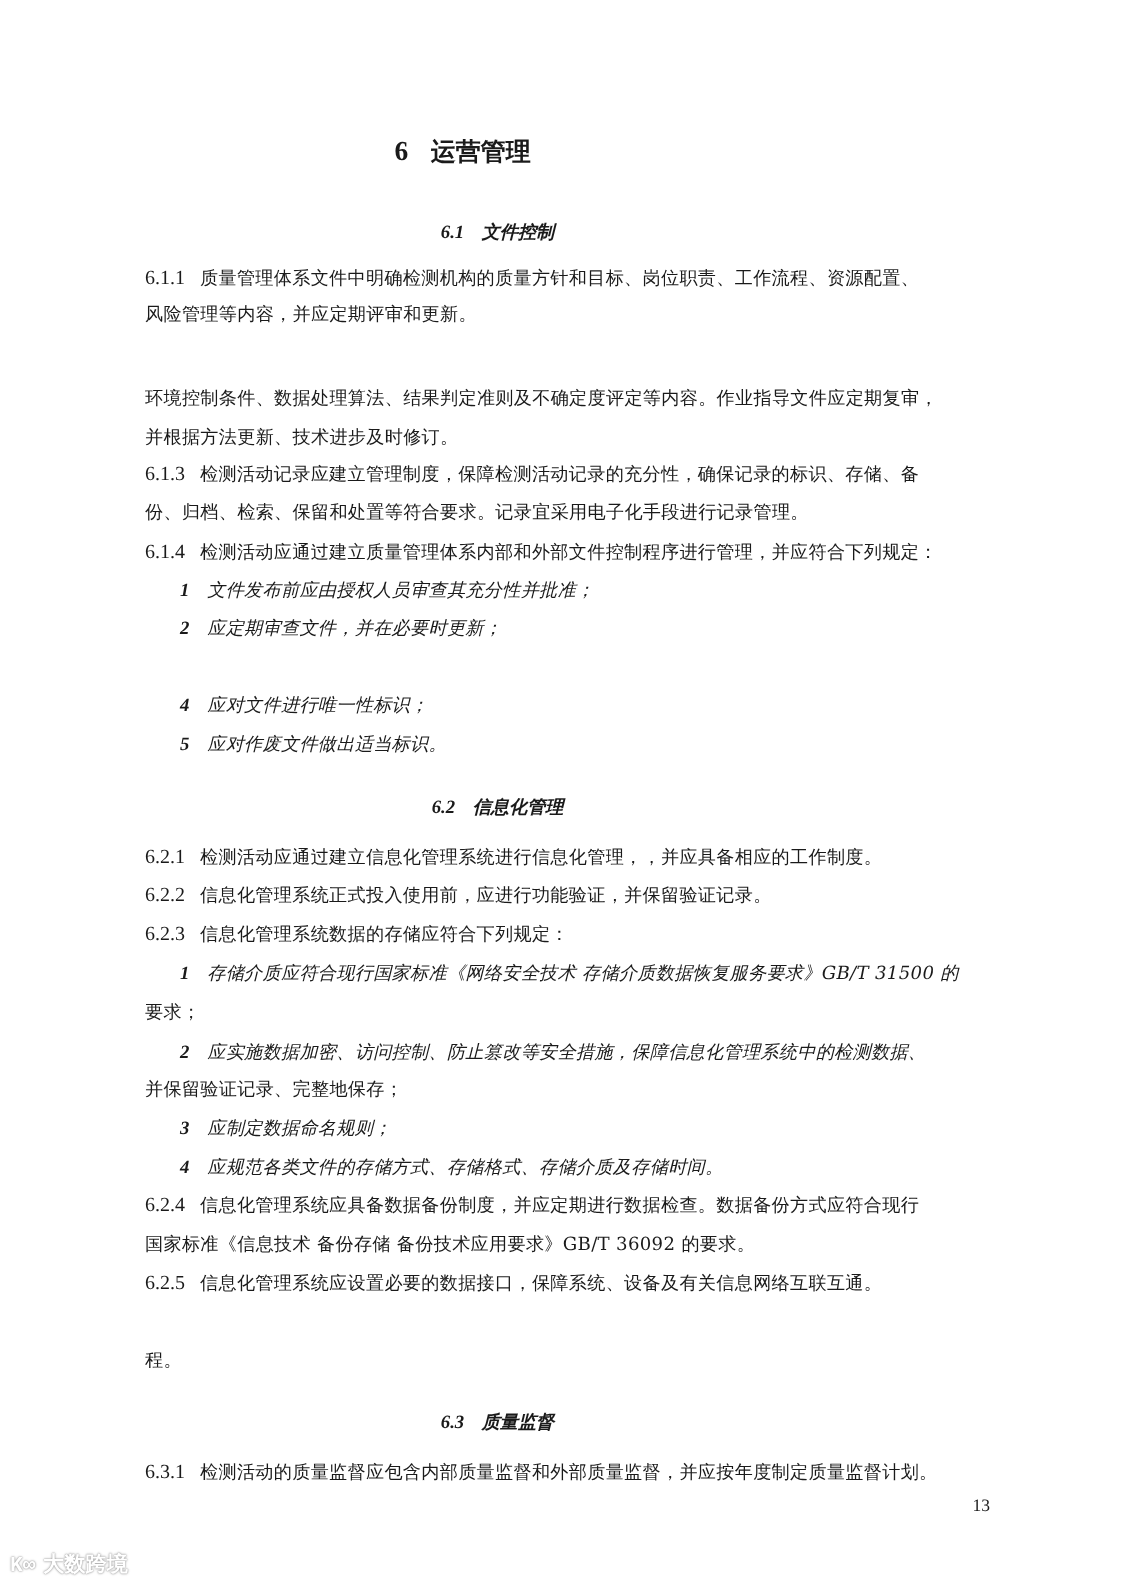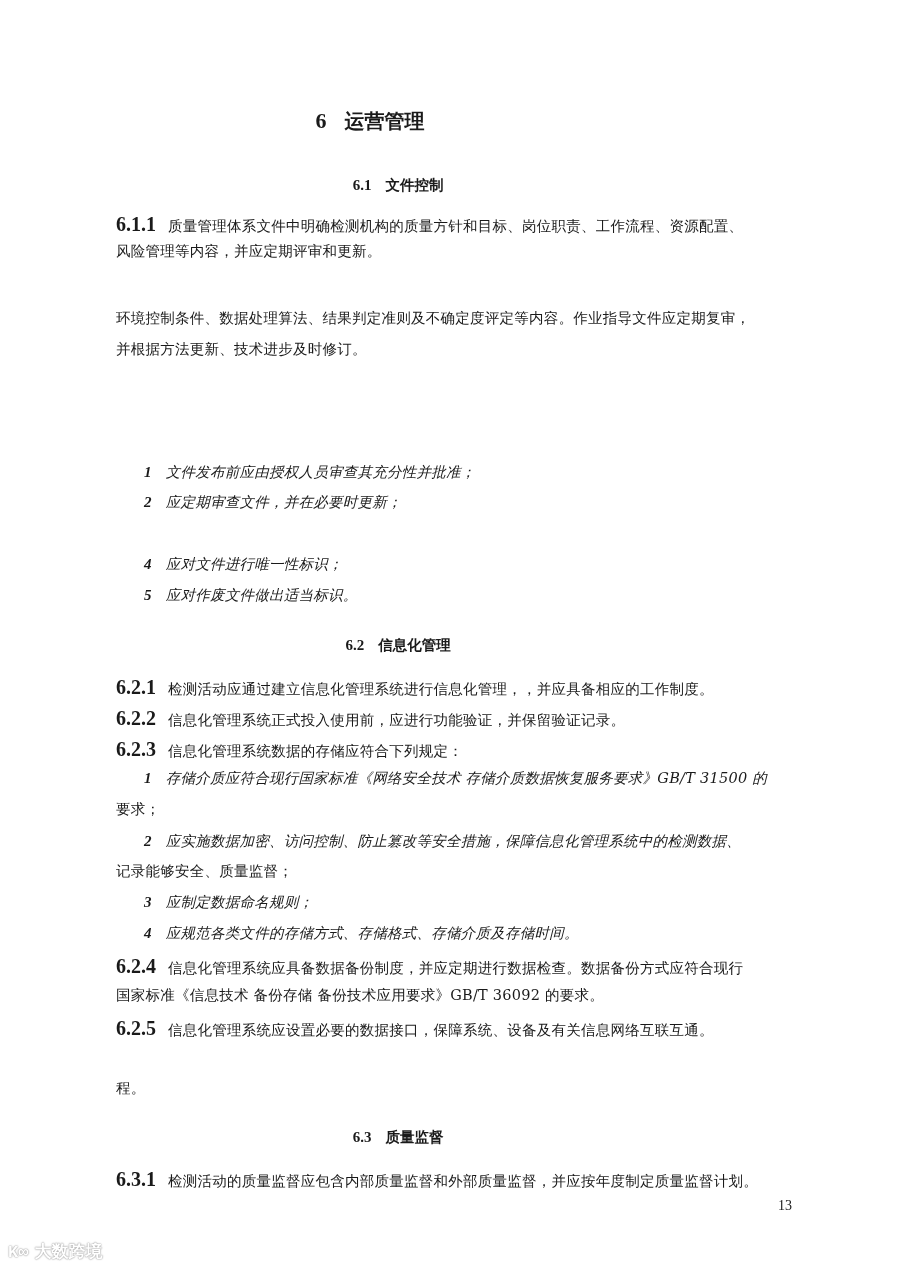--- a/index.html
+++ b/index.html
@@ -8,27 +8,27 @@
     font-family: "DejaVu Serif", "Liberation Serif", serif; color: #1a1a1a;
   }
   .page { position: absolute; left: 0; top: 0; width: 900px; height: 1272px; }
   .chapter-title {
     position: absolute; top: 108px; left: 0; width: 740px; text-align: center;
     font-family: "DejaVu Sans", "Liberation Sans", sans-serif; font-size: 20px; font-weight: bold;
   }
   .chapter-title .num { margin-right: 18px; font-family: "Liberation Serif", serif; font-weight: bold; font-size: 22px; }
   .section-title {
     position: absolute; left: 0; width: 796px; text-align: center;
-    font-family: "DejaVu Sans", "Liberation Sans", sans-serif; font-size: 14.5px; font-weight: bold;
+    font-family: "DejaVu Sans", "Liberation Sans", sans-serif; font-size: 14.5px; font-weight: bold; font-style: italic;
   }
   .section-title .num { margin-right: 14px; font-family: "Liberation Serif", serif; font-size: 15px; }
   .line {
     position: absolute; left: 116px; font-size: 14.5px; white-space: nowrap; letter-spacing: 0.25px;
   }
-  .clause-num { font-family: "Liberation Serif", serif; font-weight: bold; font-size: 20px; margin-right: 12px; letter-spacing: 0; }
+  .clause-num { font-family: "Liberation Serif", serif; font-weight: normal; font-size: 16px; margin-right: 12px; letter-spacing: 0; }
   .item-num { font-family: "Liberation Serif", serif; font-weight: bold; font-size: 15px; margin-right: 14px; }
   .indent { left: 144px; font-style: italic; }
   .page-number { position: absolute; right: 108px; top: 1198px; font-family: "Liberation Serif", serif; font-size: 14px; }
   .watermark {
     position: absolute; left: 8px; top: 1240px; color: #ffffff;
     font-family: Liberation Mono, monospace; font-size: 17px; font-weight: bold;
     text-shadow: 0 0 2px #9a9a9a, 0 0 1px #9a9a9a;
   }
   .watermark .logo { margin-right: 6px; }
 </style>
@@ -44,39 +44,42 @@
   <div class="section-title" style="top:176px">
     <span class="num">6.1</span><span>文件控制</span>
   </div>
 
   <div class="line" style="top:213px"><span class="clause-num">6.1.1</span><span>质量管理体系文件中明确检测机构的质量方针和目标、岗位职责、工作流程、资源配置、</span></div>
   <div class="line" style="top:242px"><span>风险管理等内容，并应定期评审和更新。</span></div>
 
   <div class="line" style="top:340px"><span>并根据方法更新、技术进步及时修订。</span></div>
   <div class="line" style="top:309px"><span>环境控制条件、数据处理算法、结果判定准则及不确定度评定等内容。作业指导文件应定期复审，</span></div>
 
+  <div class="line" style="top:370px"><span class="clause-num">6.1.3</span><span>检测活动记录应建立管理制度，保障检测活动记录的充分性，确保记录的标识、存储、备</span></div>
+  <div class="line" style="top:400px"><span>份、归档、检索、保留和处置等符合要求。记录宜采用电子化手段进行记录管理。</span></div>
 
+  <div class="line" style="top:432px"><span class="clause-num">6.1.4</span><span>检测活动应通过建立质量管理体系内部和外部文件控制程序进行管理，并应符合下列规定：</span></div>
 
   <div class="line indent" style="top:463px"><span class="item-num">1</span><span>文件发布前应由授权人员审查其充分性并批准；</span></div>
   <div class="line indent" style="top:493px"><span class="item-num">2</span><span>应定期审查文件，并在必要时更新；</span></div>
   <div class="line indent" style="top:555px"><span class="item-num">4</span><span>应对文件进行唯一性标识；</span></div>
   <div class="line indent" style="top:586px"><span class="item-num">5</span><span>应对作废文件做出适当标识。</span></div>
 
   <div class="section-title" style="top:636px">
     <span class="num">6.2</span><span>信息化管理</span>
   </div>
 
   <div class="line" style="top:676px"><span class="clause-num">6.2.1</span><span>检测活动应通过建立信息化管理系统进行信息化管理，，并应具备相应的工作制度。</span></div>
   <div class="line" style="top:707px"><span class="clause-num">6.2.2</span><span>信息化管理系统正式投入使用前，应进行功能验证，并保留验证记录。</span></div>
   <div class="line" style="top:738px"><span class="clause-num">6.2.3</span><span>信息化管理系统数据的存储应符合下列规定：</span></div>
 
   <div class="line indent" style="top:769px"><span class="item-num">1</span><span>存储介质应符合现行国家标准《网络安全技术  存储介质数据恢复服务要求》GB/T 31500 的</span></div>
   <div class="line" style="top:800px"><span>要求；</span></div>
   <div class="line indent" style="top:832px"><span class="item-num">2</span><span>应实施数据加密、访问控制、防止篡改等安全措施，保障信息化管理系统中的检测数据、</span></div>
-  <div class="line" style="top:862px"><span>记录能够安全、质量监督；</span></div>
+  <div class="line" style="top:862px"><span>并保留验证记录、完整地保存；</span></div>
   <div class="line indent" style="top:893px"><span class="item-num">3</span><span>应制定数据命名规则；</span></div>
   <div class="line indent" style="top:924px"><span class="item-num">4</span><span>应规范各类文件的存储方式、存储格式、存储介质及存储时间。</span></div>
 
   <div class="line" style="top:955px"><span class="clause-num">6.2.4</span><span>信息化管理系统应具备数据备份制度，并应定期进行数据检查。数据备份方式应符合现行</span></div>
   <div class="line" style="top:986px"><span>国家标准《信息技术  备份存储  备份技术应用要求》GB/T 36092 的要求。</span></div>
 
   <div class="line" style="top:1017px"><span class="clause-num">6.2.5</span><span>信息化管理系统应设置必要的数据接口，保障系统、设备及有关信息网络互联互通。</span></div>
   <div class="line" style="top:1079px"><span>程。</span></div>
 
   <div class="section-title" style="top:1128px">

